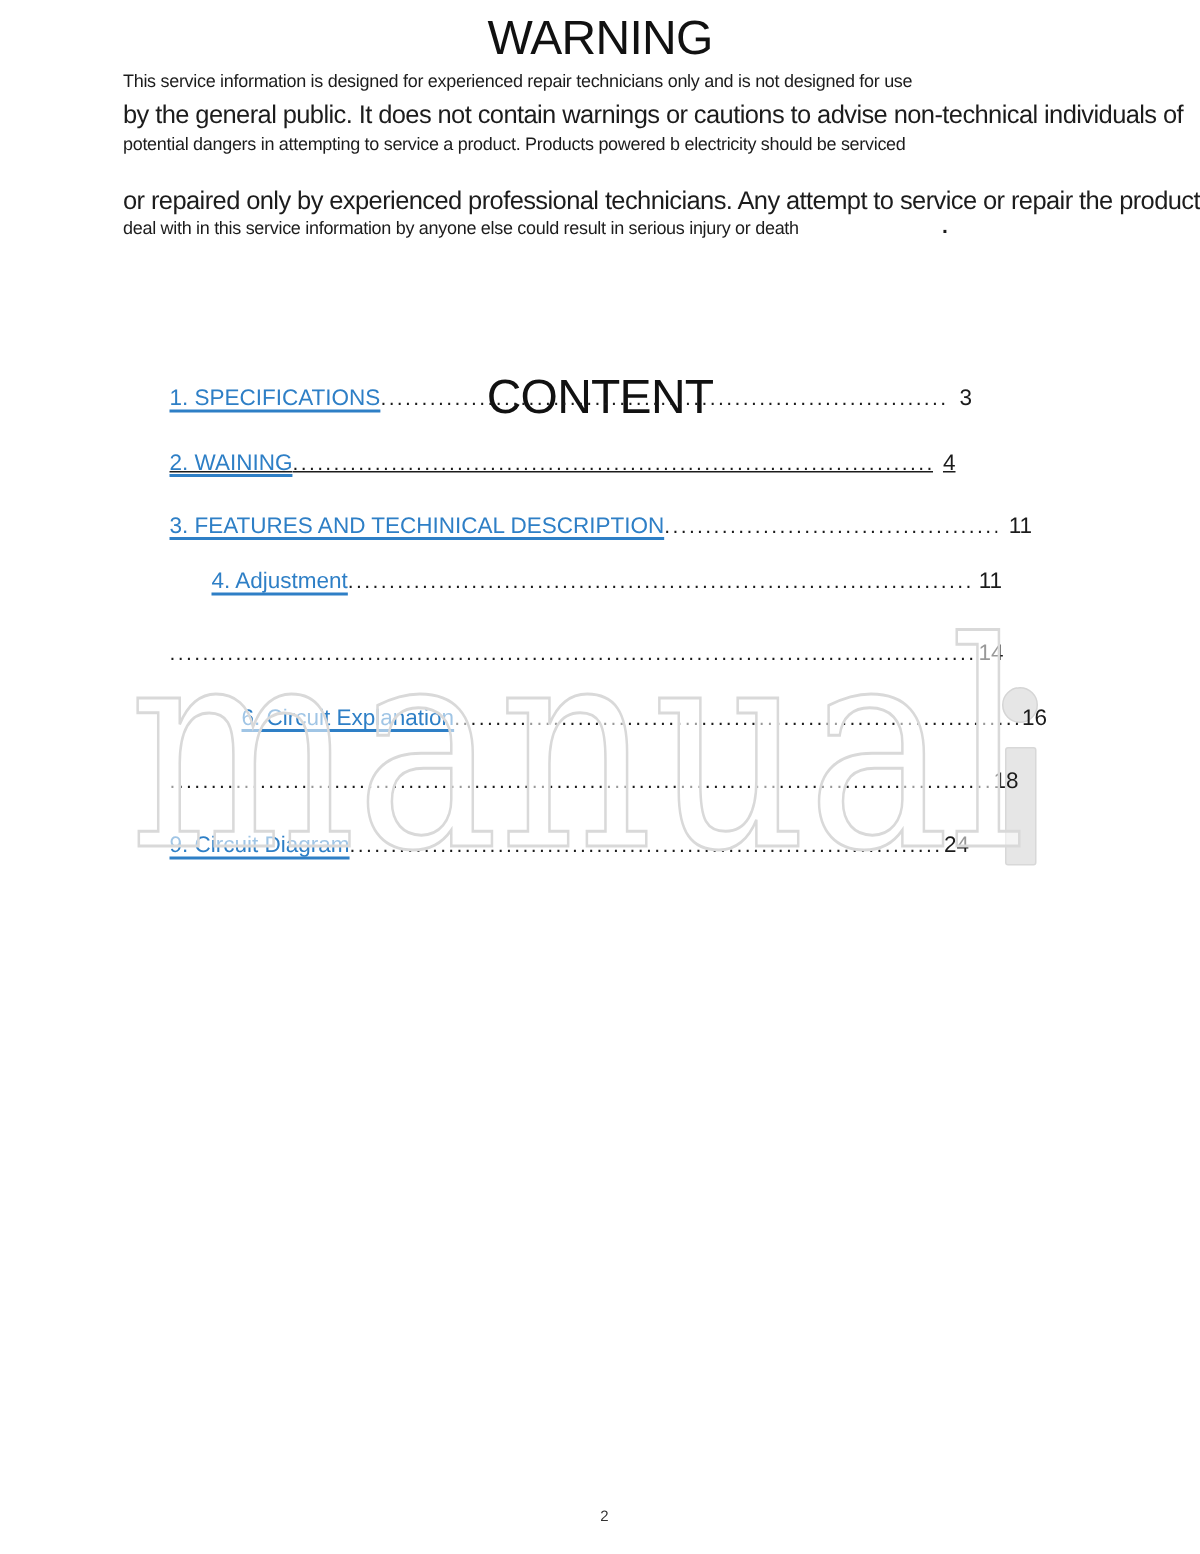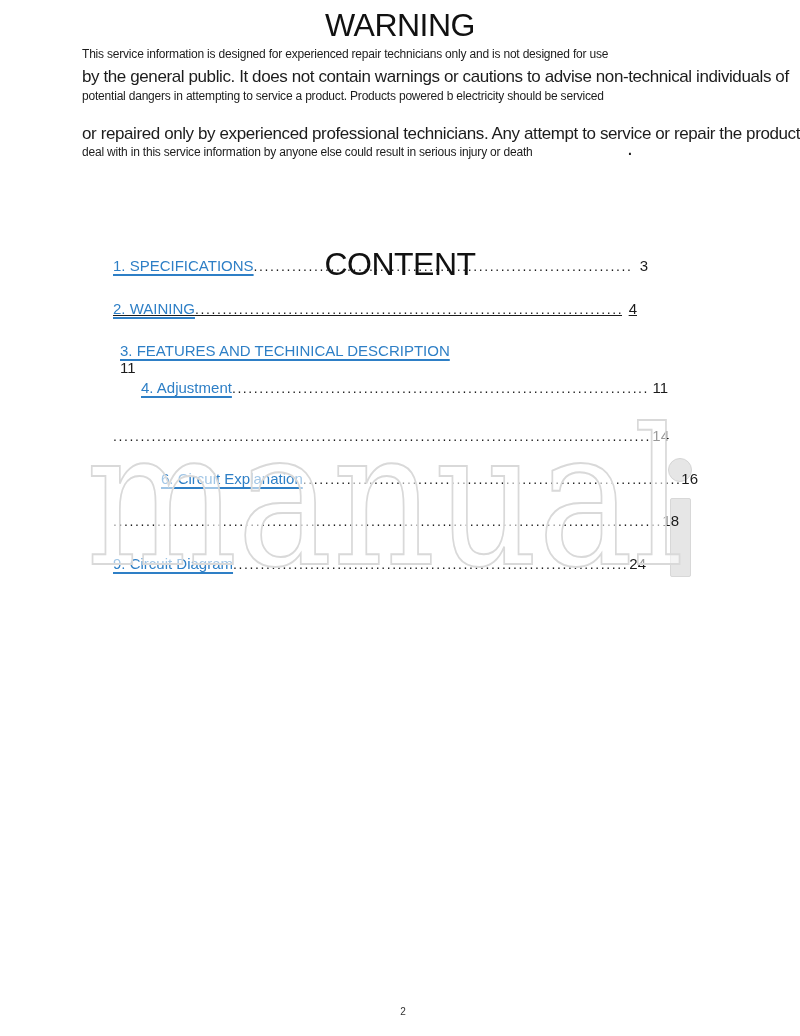--- a/index.html
+++ b/index.html
@@ -66,21 +66,21 @@
   }
   .leader::after{
     content:"................................................................................................................................................................................";
   }
   .toc-page{
     flex:0 0 auto;font-size:15px;color:#1b1b1b;margin-left:2px;
   }
   .toc-page.sp{margin-left:7px;}
   #row0{top:257px;width:535px;}
   #row1{top:300px;width:524px;text-decoration:underline;}
-  #row2{top:342px;width:575px;flex-direction:column;}
+  #row2{top:342px;width:575px;}
   #row3{top:379px;width:527px;margin-left:28px;}
   #row4{top:427px;width:556px;}
   #row5{top:470px;width:537px;margin-left:48px;}
   #row6{top:512px;width:566px;}
   #row7{top:555px;width:533px;}
   
   .wm-text{
     position:absolute;left:86px;top:404px;
     font-family:"DejaVu Serif","Liberation Serif",serif;
     font-size:190px;line-height:1;

